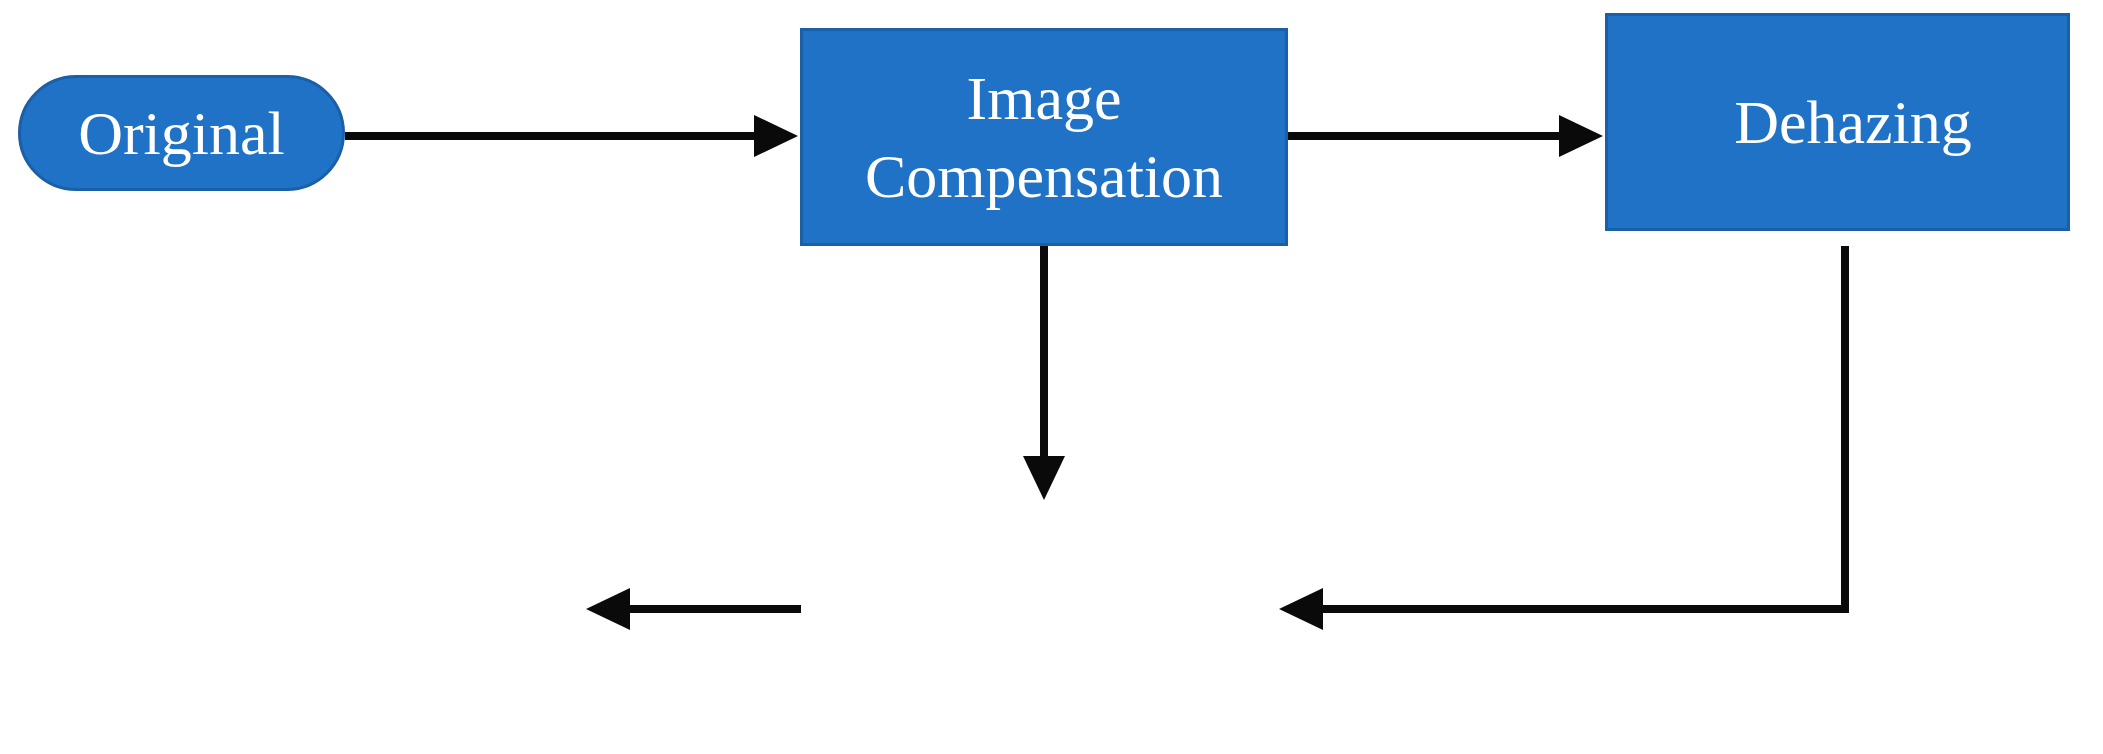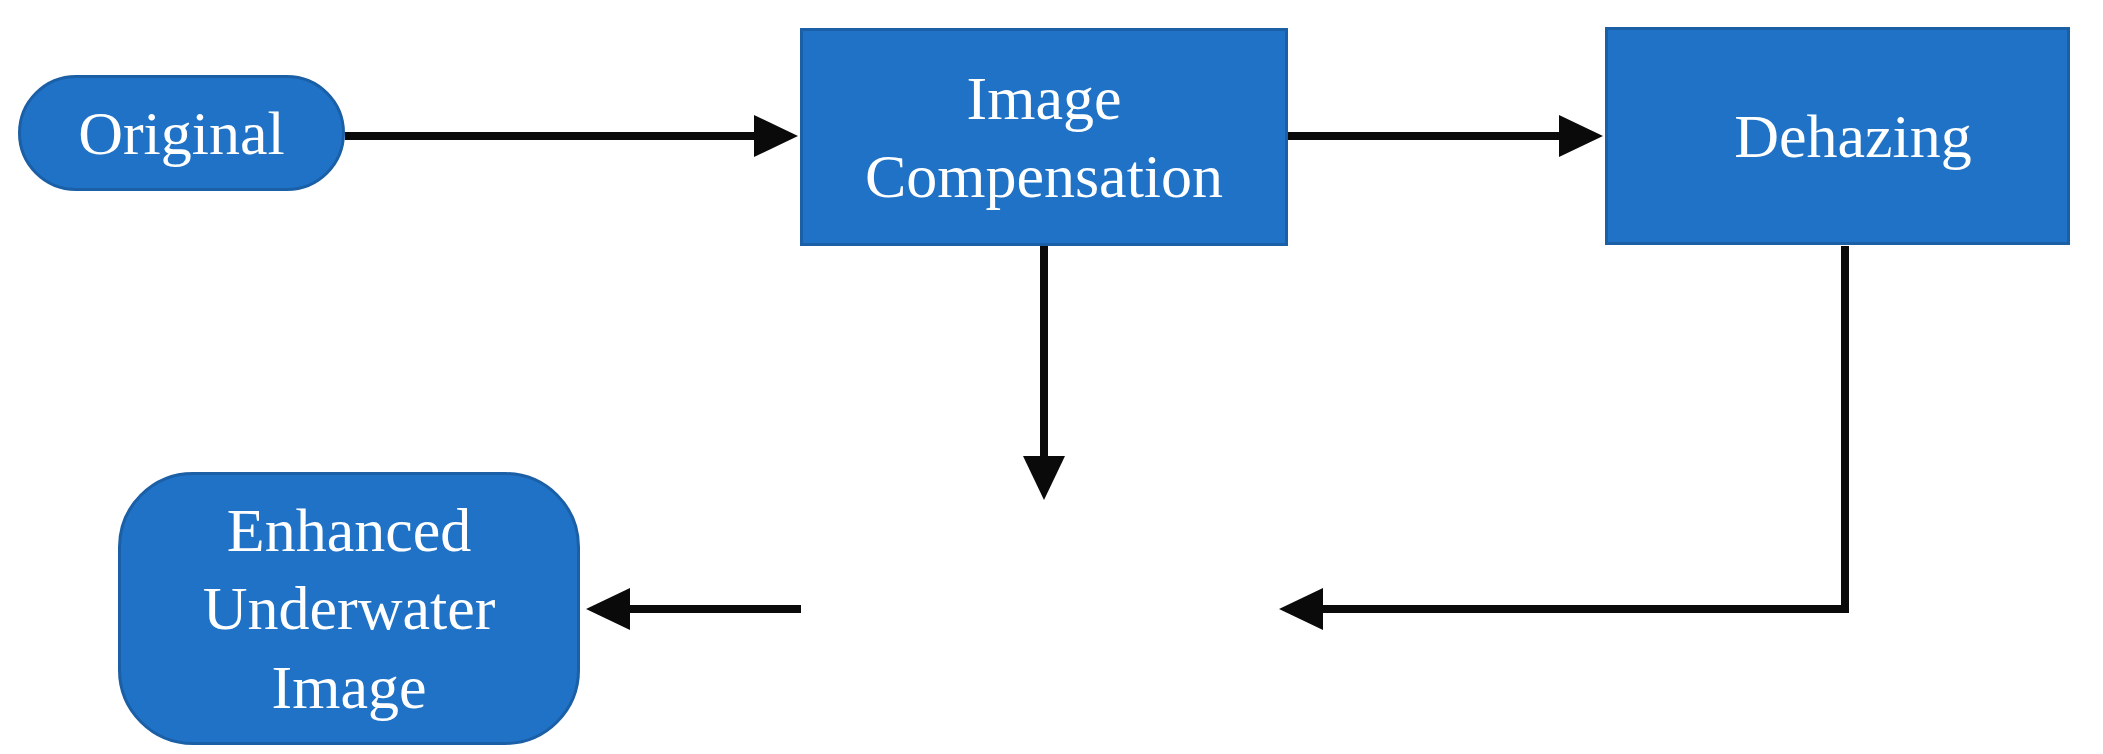--- a/index.html
+++ b/index.html
@@ -43,21 +43,21 @@
     font-size: 62px;
     line-height: 1.26;
     text-align: center;
   }
   .node-label { white-space: pre-line; }
   .node-original {
     left: 18px; top: 66px; width: 327px; height: 116px;
     border-radius: 58px;
   }
   .node-color-compensation { left: 800px; top: 19px; width: 488px; height: 218px; }
-  .node-dehazing { left: 1605px; top: 18px; width: 465px; height: 218px; padding-left: 31px; }
+  .node-dehazing { left: 1605px; top: 4px; width: 465px; height: 218px; padding-left: 31px; }
   .node-multiscale-fusion { left: 801px; top: 493px; width: 474px; height: 214px; }
   .node-enhanced-output {
     left: 118px; top: 463px; width: 462px; height: 273px;
     border-radius: 75px;
   }
   .edge-label {
     position: absolute;
     left: 1075px; top: 258px; width: 380px;
     color: var(--edge-label-text);
     font-size: 62px;
@@ -106,20 +106,15 @@
   <div class="node node-color-compensation">
     <span class="node-label">Image
 Compensation</span>
   </div>
 
   <div class="node node-dehazing">
     <span class="node-label">Dehazing</span>
   </div>
 
 
-  <div class="node node-enhanced-output">
-    <span class="node-label">Enhanced
-Underwater
-Image</span>
-  </div>
 
 
 </div>
 
 </body></html>

